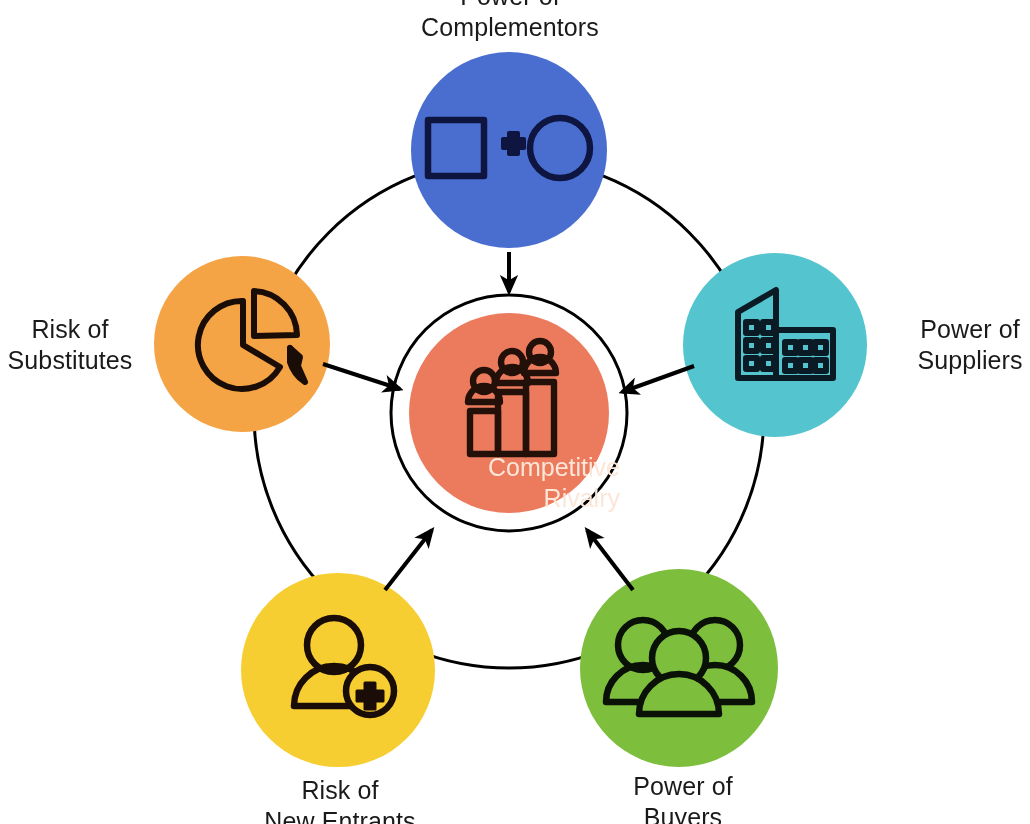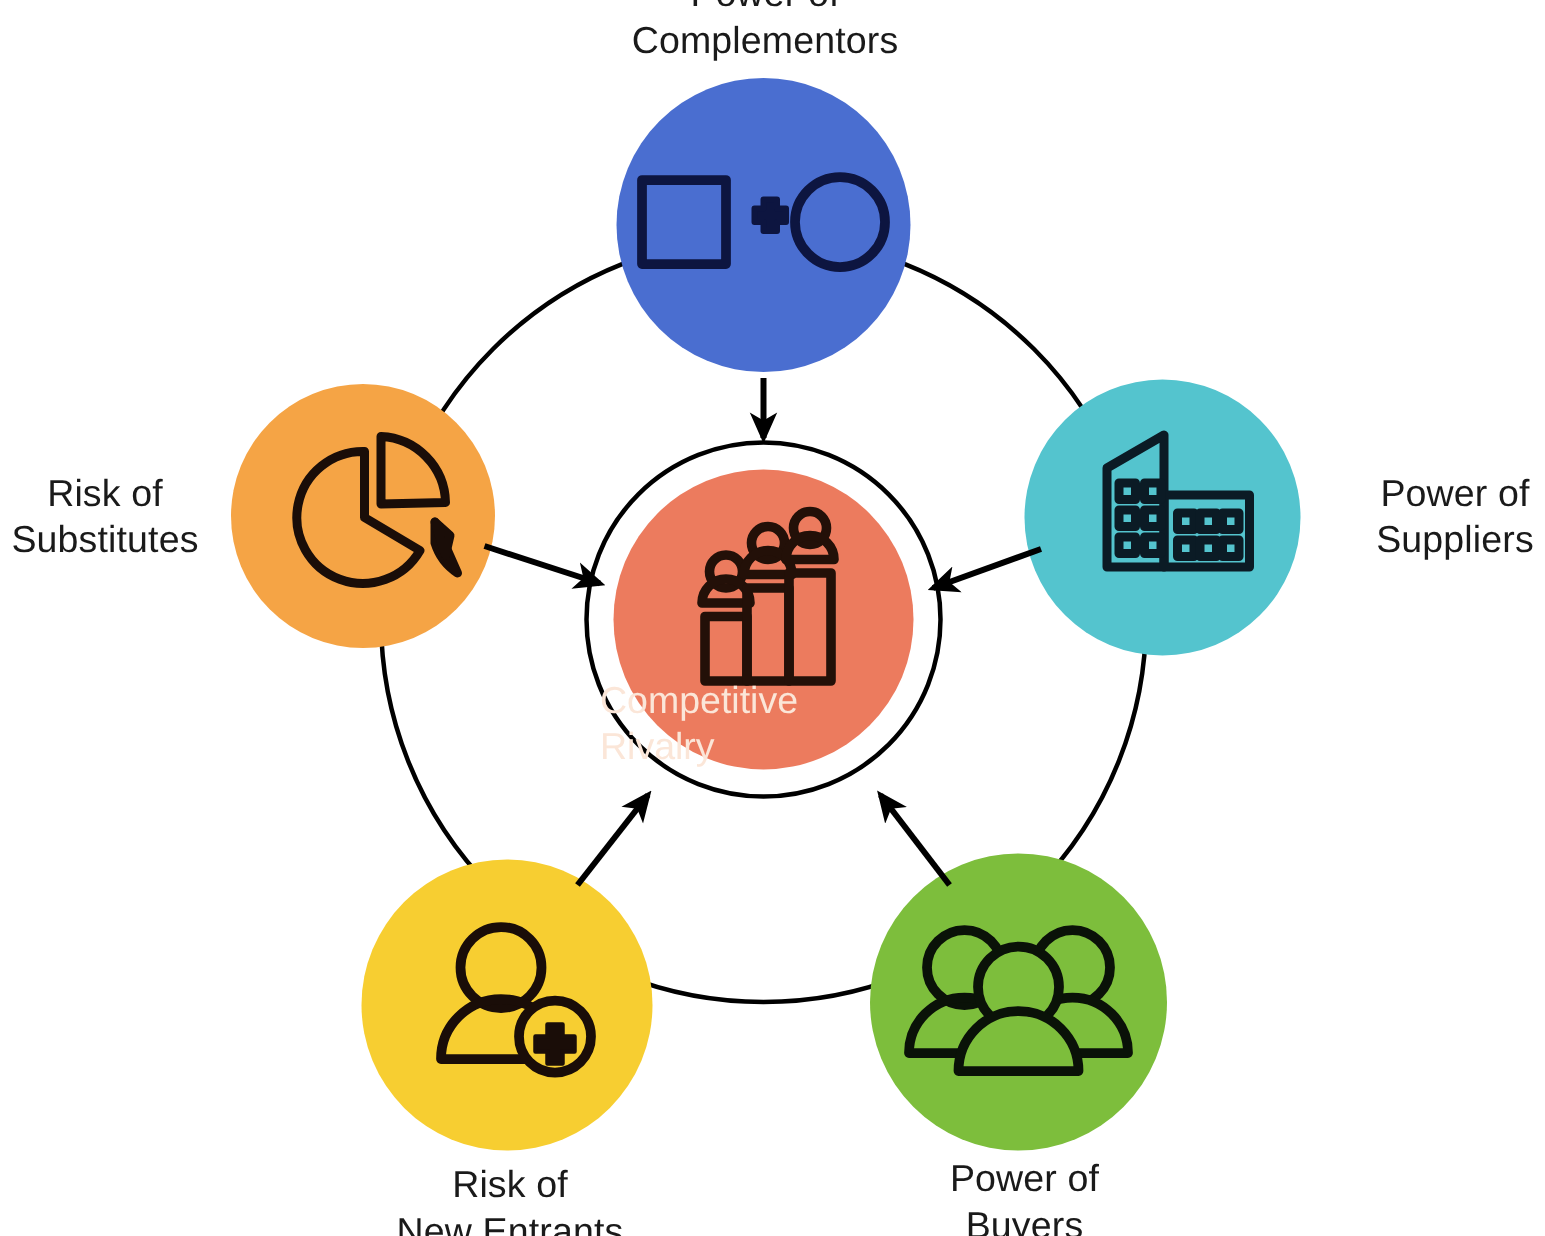--- a/index.html
+++ b/index.html
@@ -58,21 +58,21 @@
   #label-buyers {
     left: 578px;
     top: 771px;
     width: 210px;
   }
   .center-text {
     position: absolute;
     left: 400px;
     top: 452px;
     width: 220px;
-    text-align: left;
+    text-align: right;
     color: #fbe6d8;
     font-family: "Liberation Sans", sans-serif;
     font-size: 25px;
     line-height: 1.22;
     white-space: pre-line;
     pointer-events: none;
   }
 </style>
 </head>
 <body>

